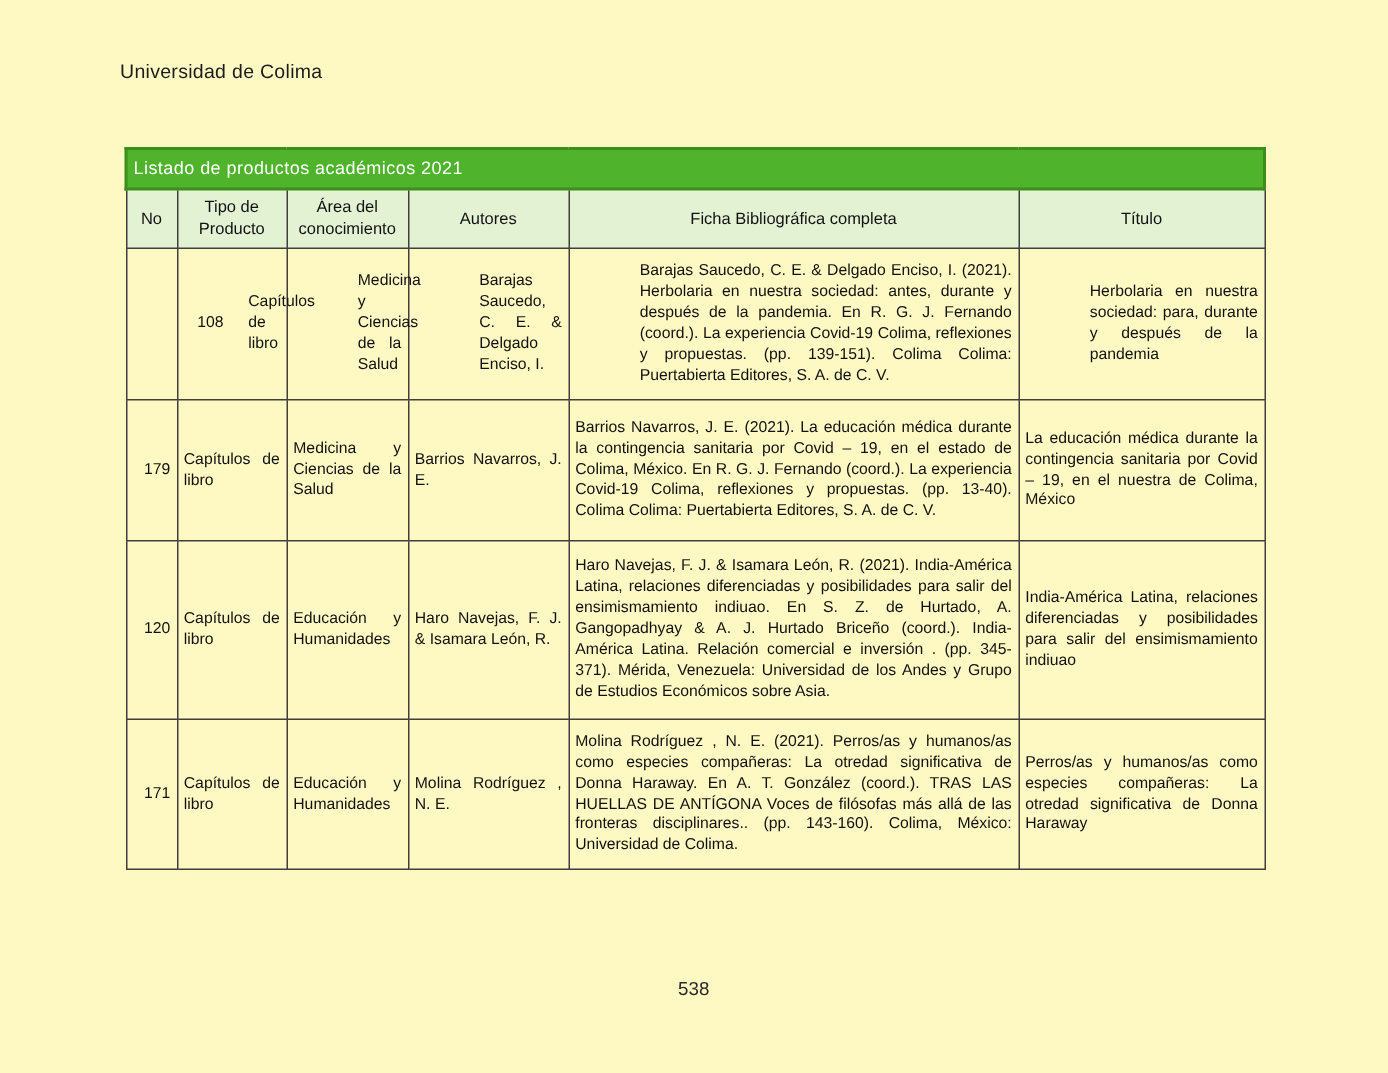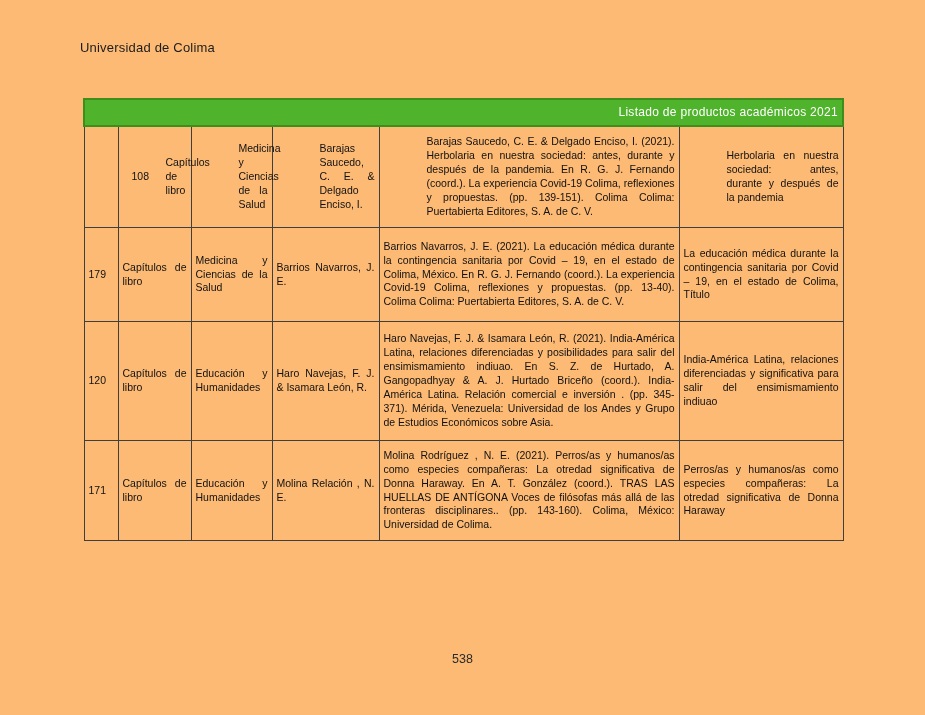--- a/index.html
+++ b/index.html
@@ -1,19 +1,19 @@
 <!DOCTYPE html>
 <html><head>
 <meta charset="utf-8">
 <style>
   html,body{margin:0;padding:0;background:#ffffff;}
   .page{
     position:relative;
     width:925px;height:715px;
-    background:#fdba74;
+    background:#fef9c3;
     font-family:"Liberation Sans", sans-serif;
     color:#222;
     overflow:hidden;
   }
   .institution{
     position:absolute;left:80px;top:40px;
     font-size:13px;color:#1c1c1c;letter-spacing:.2px;
   }
   .table-wrap{
     position:absolute;left:83px;top:98px;width:759px;
@@ -25,34 +25,34 @@
   table.listado td, table.listado th{
     border:1px solid #3f3f3f;
     padding:2px 4px;
     vertical-align:middle;
     line-height:1.32;
     font-weight:normal;
   }
   tr.title-row td{
     background:#4FB32B;
     color:#ffffff;
-    text-align:right;
+    text-align:left;
     font-size:12px;
     height:21px;
     border:2px solid #3E8E1C;
     letter-spacing:.3px;
   }
   tr.header-row th{
     background:#E4F2D4;
     text-align:center;
     font-size:11px;
     height:34px;
     color:#111;
   }
-  td.col-no{text-align:left;}
+  td.col-no{text-align:right;}
   td.col-tipo, td.col-area, td.col-autores, td.col-ficha, td.col-titulo{
     text-align:justify;
     text-justify:inter-word;
   }
   td.col-ficha{padding:3px 5px;}
   tr.r0 td{height:96px;padding-left:47px;}
   tr.r1 td{height:89px;}
   tr.r2 td{height:114px;}
   tr.r3 td{height:95px;margin-left:11px;}
   .page-number{
@@ -74,53 +74,61 @@
           <col style="width:73px">
           <col style="width:81px">
         <col style="width:107px">
           <col style="width:300px">
           <col style="width:164px">
       </colgroup>
       <tbody>
         <tr class="title-row">
           <td colspan="6">Listado de productos académicos 2021</td>
         </tr>
+        <tr class="header-row">
+          <th>No</th>
+          <th>Tipo de Producto</th>
+          <th>Área del conocimiento</th>
+          <th>Autores</th>
+          <th>Ficha Bibliográfica completa</th>
+          <th>Título</th>
+        </tr>
 
         <tr class="r0">
           <td class="col-no">108</td>
           <td class="col-tipo">Capítulos de libro</td>
           <td class="col-area">Medicina y Ciencias de la Salud</td>
           <td class="col-autores">Barajas Saucedo, C. E. &amp; Delgado Enciso, I.</td>
           <td class="col-ficha">Barajas Saucedo, C. E. &amp; Delgado Enciso, I. (2021). Herbolaria en nuestra sociedad: antes, durante y después de la pandemia. En R. G. J. Fernando (coord.). La experiencia Covid-19 Colima, reflexiones y propuestas. (pp. 139-151). Colima Colima: Puertabierta Editores, S. A. de C. V.</td>
-          <td class="col-titulo">Herbolaria en nuestra sociedad: antes, durante y después de la pandemia</td>
+          <td class="col-titulo">Herbolaria en nuestra sociedad: para, durante y después de la pandemia</td>
         </tr>
 
         <tr class="r1">
           <td class="col-no">179</td>
           <td class="col-tipo">Capítulos de libro</td>
           <td class="col-area">Medicina y Ciencias de la Salud</td>
           <td class="col-autores">Barrios Navarros, J. E.</td>
           <td class="col-ficha">Barrios Navarros, J. E. (2021). La educación médica durante la contingencia sanitaria por Covid – 19, en el estado de Colima, México. En R. G. J. Fernando (coord.). La experiencia Covid-19 Colima, reflexiones y propuestas. (pp. 13-40). Colima Colima: Puertabierta Editores, S. A. de C. V.</td>
-          <td class="col-titulo">La educación médica durante la contingencia sanitaria por Covid – 19, en el estado de Colima, Título</td>
+          <td class="col-titulo">La educación médica durante la contingencia sanitaria por Covid – 19, en el nuestra de Colima, México</td>
         </tr>
 
         <tr class="r2">
           <td class="col-no">120</td>
           <td class="col-tipo">Capítulos de libro</td>
           <td class="col-area">Educación y Humanidades</td>
           <td class="col-autores">Haro Navejas, F. J. &amp; Isamara León, R.</td>
           <td class="col-ficha">Haro Navejas, F. J. &amp; Isamara León, R. (2021). India-América Latina, relaciones diferenciadas y posibilidades para salir del ensimismamiento indiuao. En S. Z. de Hurtado, A. Gangopadhyay &amp; A. J. Hurtado Briceño (coord.). India-América Latina. Relación comercial e inversión . (pp. 345-371). Mérida, Venezuela: Universidad de los Andes y Grupo de Estudios Económicos sobre Asia.</td>
-          <td class="col-titulo">India-América Latina, relaciones diferenciadas y significativa para salir del ensimismamiento indiuao</td>
+          <td class="col-titulo">India-América Latina, relaciones diferenciadas y posibilidades para salir del ensimismamiento indiuao</td>
         </tr>
 
         <tr class="r3">
           <td class="col-no">171</td>
           <td class="col-tipo">Capítulos de libro</td>
           <td class="col-area">Educación y Humanidades</td>
-          <td class="col-autores">Molina Relación , N. E.</td>
+          <td class="col-autores">Molina Rodríguez , N. E.</td>
           <td class="col-ficha">Molina Rodríguez , N. E. (2021). Perros/as y humanos/as como especies compañeras: La otredad significativa de Donna Haraway. En A. T. González (coord.). TRAS LAS HUELLAS DE ANTÍGONA Voces de filósofas más allá de las fronteras disciplinares.. (pp. 143-160). Colima, México: Universidad de Colima.</td>
           <td class="col-titulo">Perros/as y humanos/as como especies compañeras: La otredad significativa de Donna Haraway</td>
         </tr>
       </tbody>
     </table>
   </div>
 
   <div class="page-number">538</div>
 
 </div>

